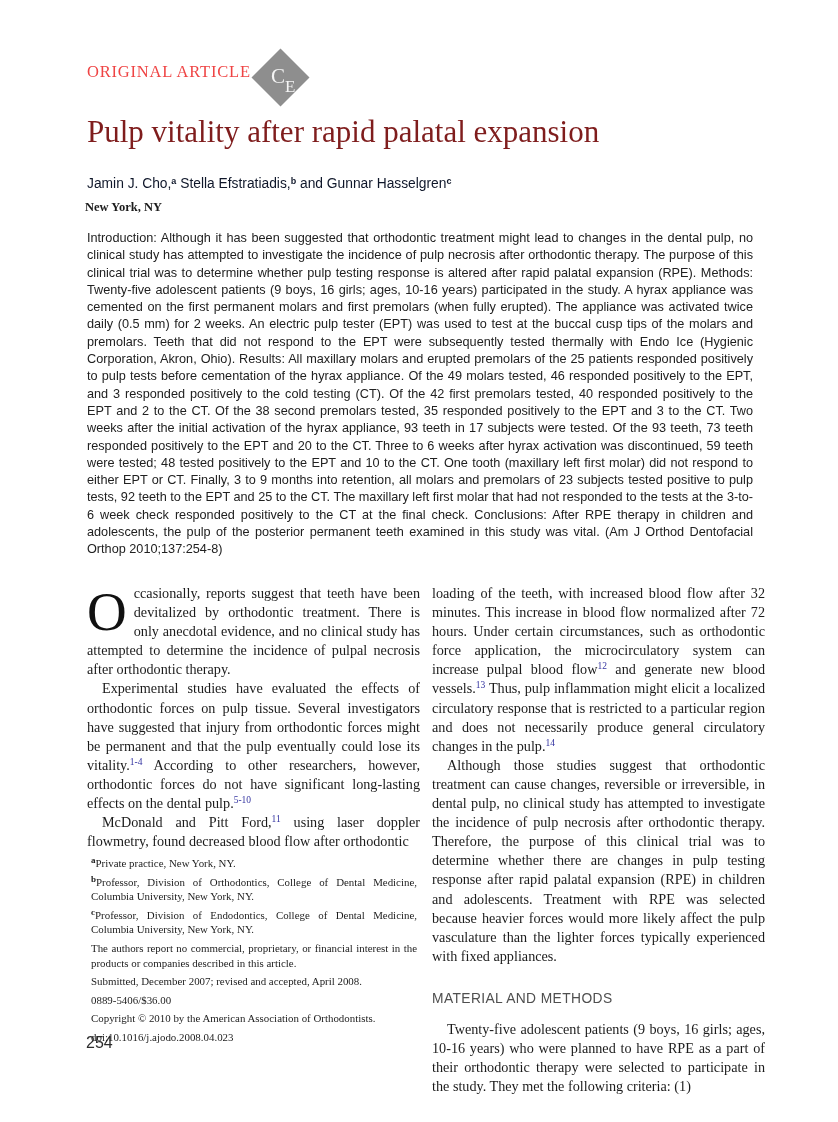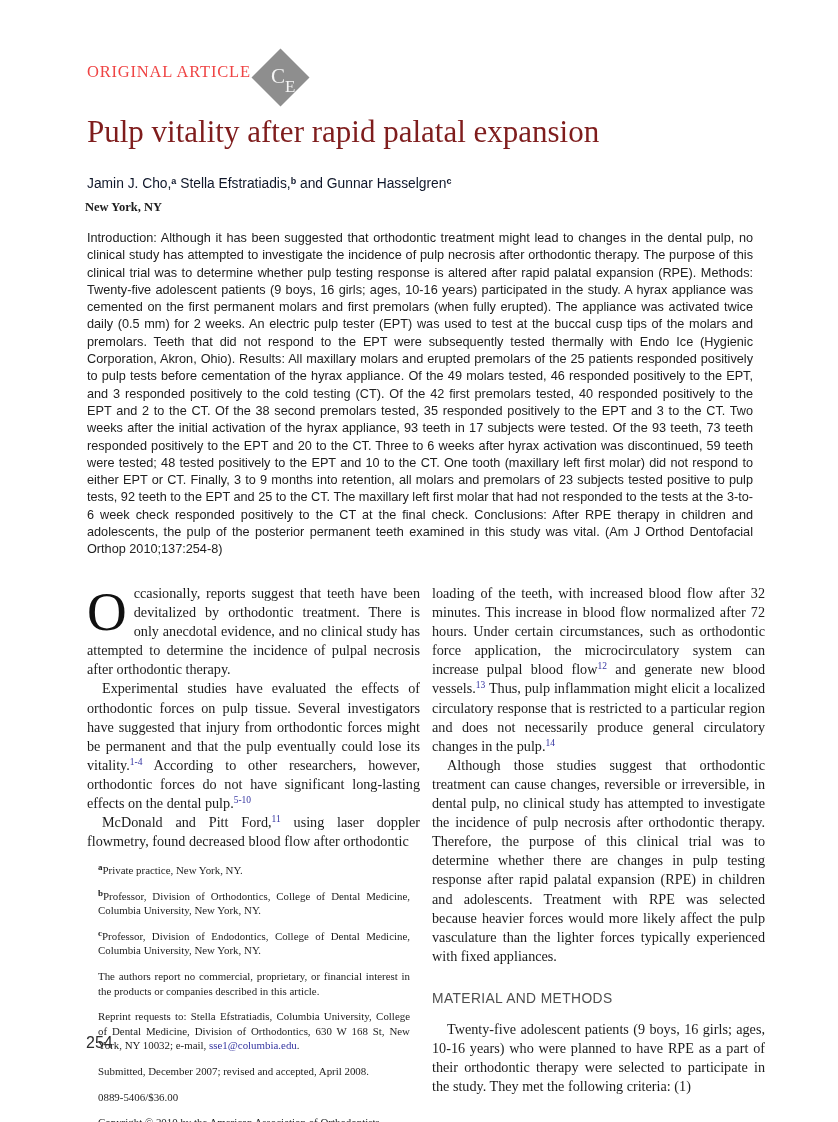--- a/index.html
+++ b/index.html
@@ -78,21 +78,21 @@
     vertical-align: baseline; position: relative; top: -4px;
   }
   .link-text { color: #3333a0; }
 
   
   .footnotes {
     left: 87px; top: 852px; width: 334px;
     font-size: 10.9px; line-height: 14.6px;
     text-align: justify; color: #1c1c1c;
   }
-  .footnotes div { margin: 11px; }
+  .footnotes div { margin: 4px; }
 
   .page-number {
     left: 86px; top: 1034px;
     font-family: "Liberation Sans", sans-serif;
     font-size: 16px; color: #2b2b2b;
   }
 </style>
 </head>
 <body>
 
@@ -121,20 +121,19 @@
   <p class="indent">Although those studies suggest that orthodontic treatment can cause changes, reversible or irreversible, in dental pulp, no clinical study has attempted to investigate the incidence of pulp necrosis after orthodontic therapy. Therefore, the purpose of this clinical trial was to determine whether there are changes in pulp testing response after rapid palatal expansion (RPE) in children and adolescents. Treatment with RPE was selected because heavier forces would more likely affect the pulp vasculature than the lighter forces typically experienced with fixed appliances.</p>
   <p class="section-heading">MATERIAL AND METHODS</p>
   <p class="indent">Twenty-five adolescent patients (9 boys, 16 girls; ages, 10-16 years) who were planned to have RPE as a part of their orthodontic therapy were selected to participate in the study. They met the following criteria: (1)</p>
 </div>
 
 <div class="abs footnotes">
   <div><sup class="fn-sup">a</sup>Private practice, New York, NY.</div>
   <div><sup class="fn-sup">b</sup>Professor, Division of Orthodontics, College of Dental Medicine, Columbia University, New York, NY.</div>
   <div><sup class="fn-sup">c</sup>Professor, Division of Endodontics, College of Dental Medicine, Columbia University, New York, NY.</div>
   <div>The authors report no commercial, proprietary, or financial interest in the products or companies described in this article.</div>
-  <div>Reprint requests to: Stella Efstratiadis, Columbia University, College of Dental Medicine, Division of Orthodontics, 630 W 168 St, New York, NY 10032; e-mail, <span class="link-text">sse1@columbia.edu</span>.</div>
   <div>Submitted, December 2007; revised and accepted, April 2008.</div>
   <div>0889-5406/$36.00</div>
   <div>Copyright © 2010 by the American Association of Orthodontists.</div>
   <div>doi:10.1016/j.ajodo.2008.04.023</div>
 </div>
 
 <div class="abs page-number">254</div>
 
 </body></html>

